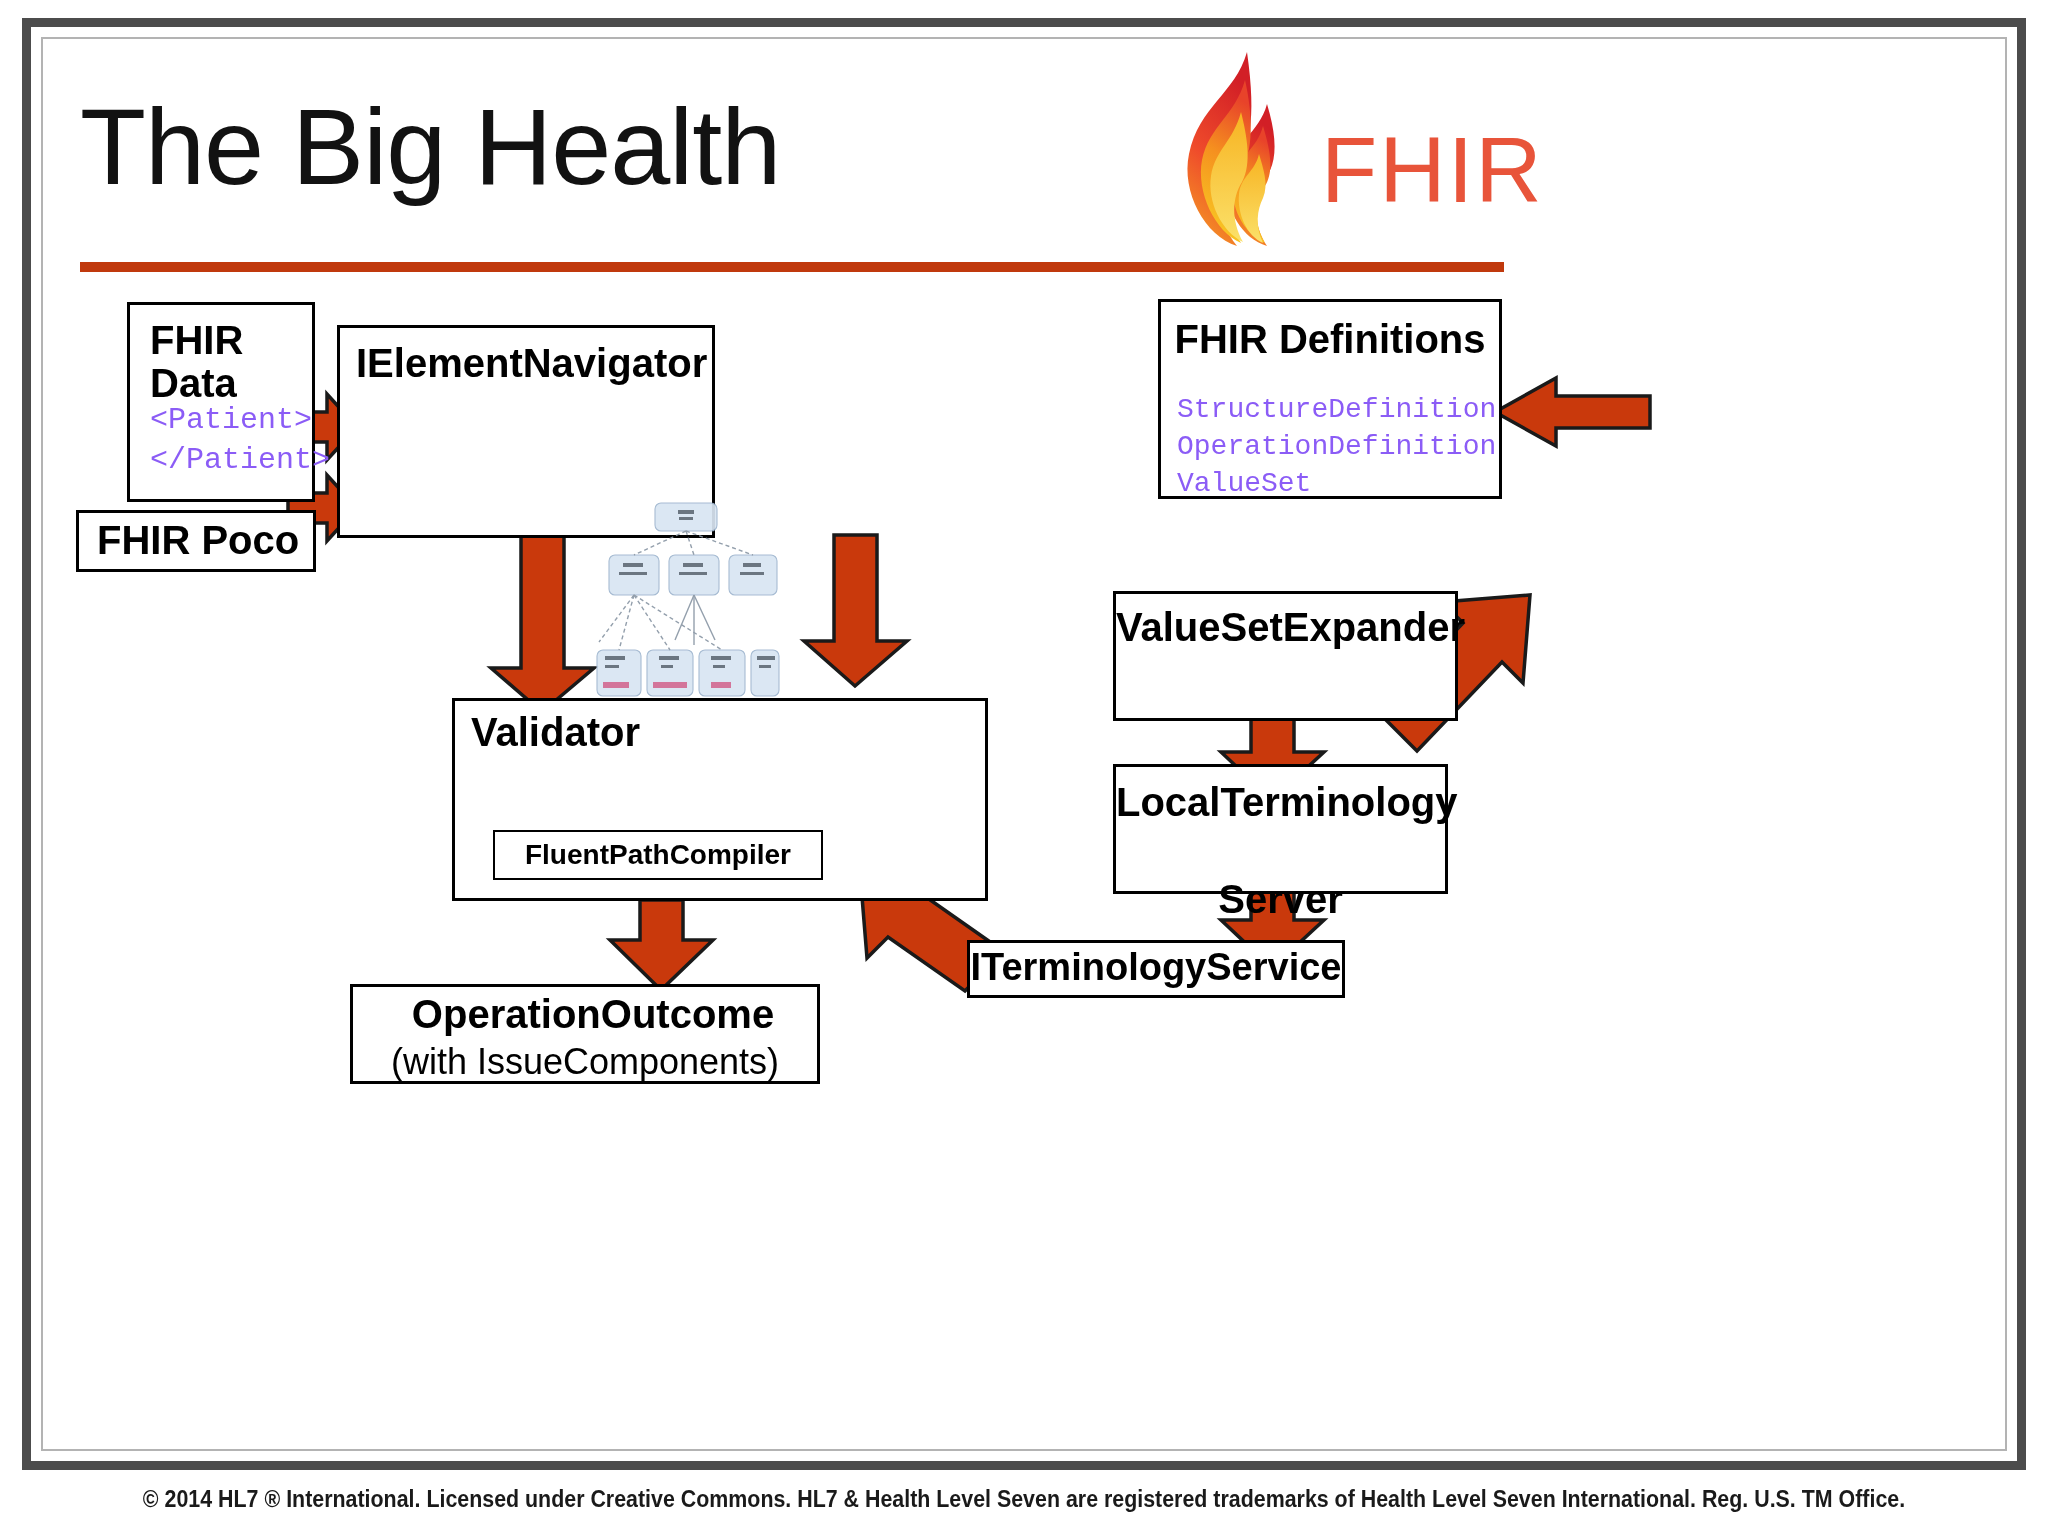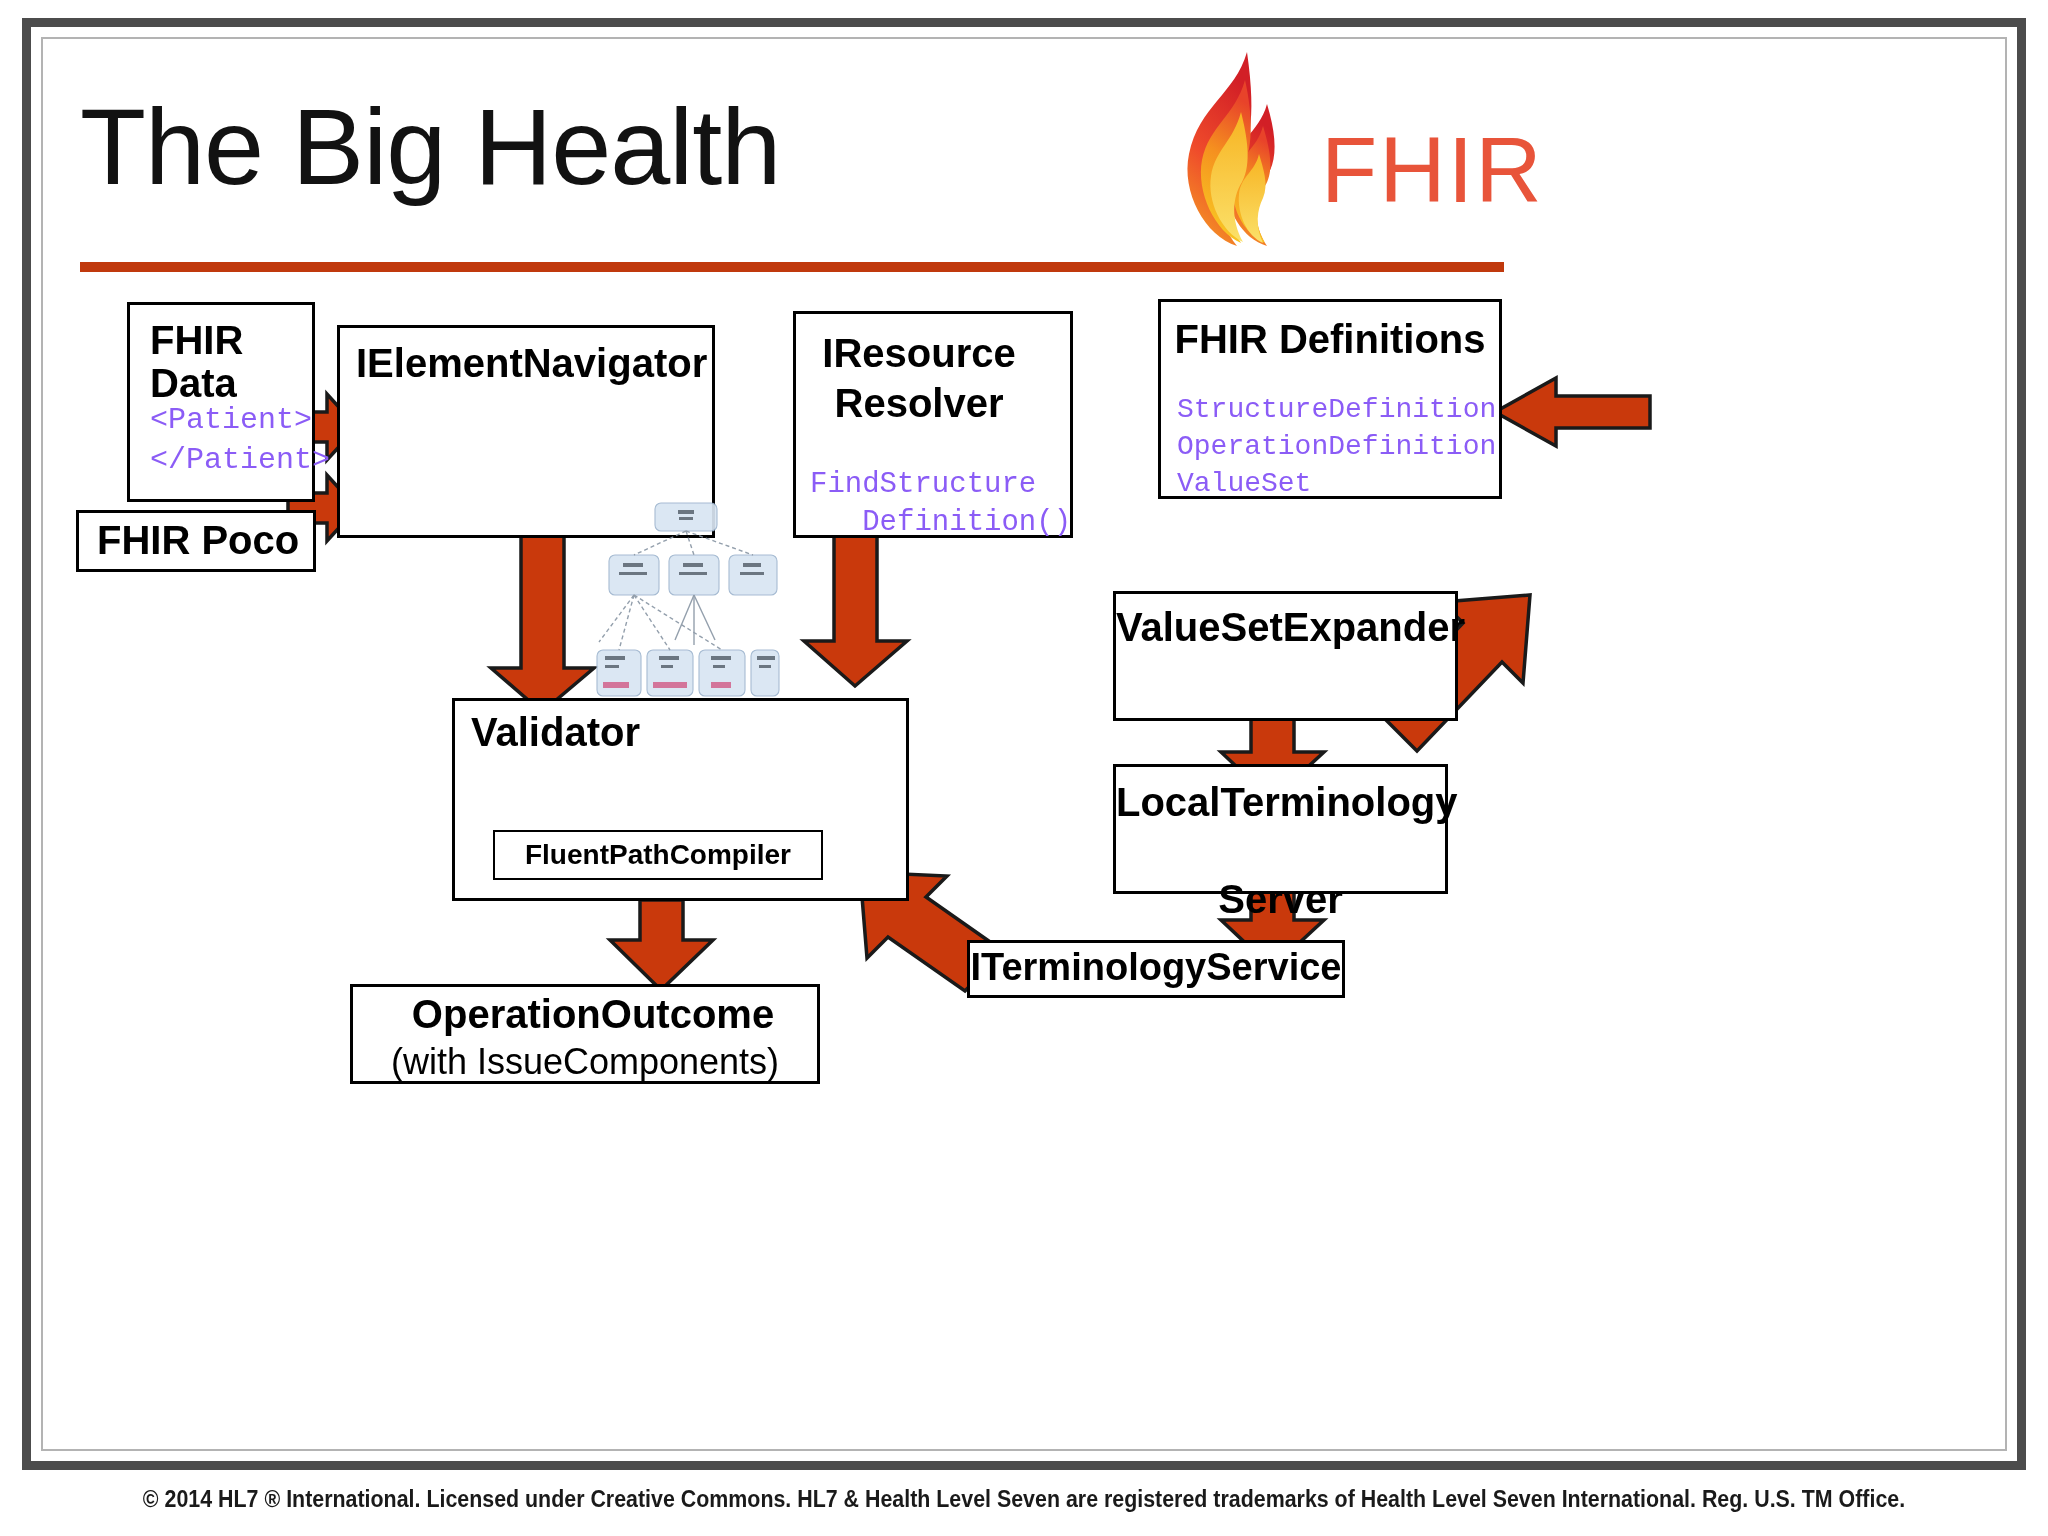--- a/index.html
+++ b/index.html
@@ -168,26 +168,20 @@
     <path class="tl" d="M91,31 L158,55" stroke-dasharray="4 3"></path>
     <path class="tl" d="M39,95 L24,150" stroke-dasharray="4 3"></path>
     <path class="tl" d="M39,95 L75,150" stroke-dasharray="4 3"></path>
     <path class="tl" d="M39,95 L127,150" stroke-dasharray="4 3"></path>
     <path class="tl" d="M39,95 L4,142" stroke-dasharray="4 3"></path>
     <path class="tl" d="M99,95 L80,140"></path>
     <path class="tl" d="M99,95 L99,145" stroke-width="2.4"></path>
     <path class="tl" d="M99,95 L120,140"></path>
   </svg>
 
-  <div class="box" style="left:793px;top:311px;width:280px;height:227px;">
-    <div class="bhead" style="position:absolute;left:0;right:28px;top:18px;font-size:40px;">IResource</div>
-    <div class="bhead" style="position:absolute;left:0;right:28px;top:68px;font-size:40px;">Resolver</div>
-    <div class="mono" style="position:absolute;left:14px;top:152px;font-size:29px;">FindStructure
-   Definition()</div>
-  </div>
 
   <div class="box" style="left:1158px;top:299px;width:344px;height:200px;">
     <div class="bhead" style="position:absolute;left:0;right:0;top:16px;font-size:40px;">FHIR Definitions</div>
     <div class="mono" style="position:absolute;left:16px;top:90px;font-size:28px;">StructureDefinition
 OperationDefinition
 ValueSet</div>
   </div>
 
   <div class="box" style="left:1113px;top:591px;width:345px;height:130px;">
     <div class="bhead" style="position:absolute;left:0;right:0;top:12px;font-size:40px;">ValueSetExpander</div>
@@ -195,21 +189,21 @@
 
   <div class="box" style="left:1113px;top:764px;width:335px;height:130px;">
     <div class="bhead" style="position:absolute;left:0;right:0;top:14px;font-size:40px;">LocalTerminology</div>
     <div class="bhead" style="position:absolute;left:0;right:0;top:64px;font-size:40px;margin-top:47px;">Server</div>
   </div>
 
   <div class="box" style="left:967px;top:940px;width:378px;height:58px;">
     <div class="bhead" style="position:absolute;left:0;right:0;top:4px;font-size:38px;">ITerminologyService</div>
   </div>
 
-  <div class="box" style="left:452px;top:698px;width:457px;height:203px;">
+  <div class="box" style="left:452px;top:698px;width:536px;height:203px;">
     <div class="bhead left" style="position:absolute;left:16px;top:10px;font-size:40px;">Validator</div>
     <div class="box" style="left:38px;top:129px;width:330px;height:50px;border-width:2px;">
       <div class="bhead" style="position:absolute;left:0;right:0;top:8px;font-size:28px;">FluentPathCompiler</div>
     </div>
   </div>
 
   <div class="box" style="left:350px;top:984px;width:470px;height:100px;">
     <div class="bhead" style="position:absolute;left:16px;right:0;top:6px;font-size:40px;">OperationOutcome</div>
     <div style="position:absolute;left:0;right:0;top:54px;font-size:36px;text-align:center;color:#000;">(with IssueComponents)</div>
   </div>

